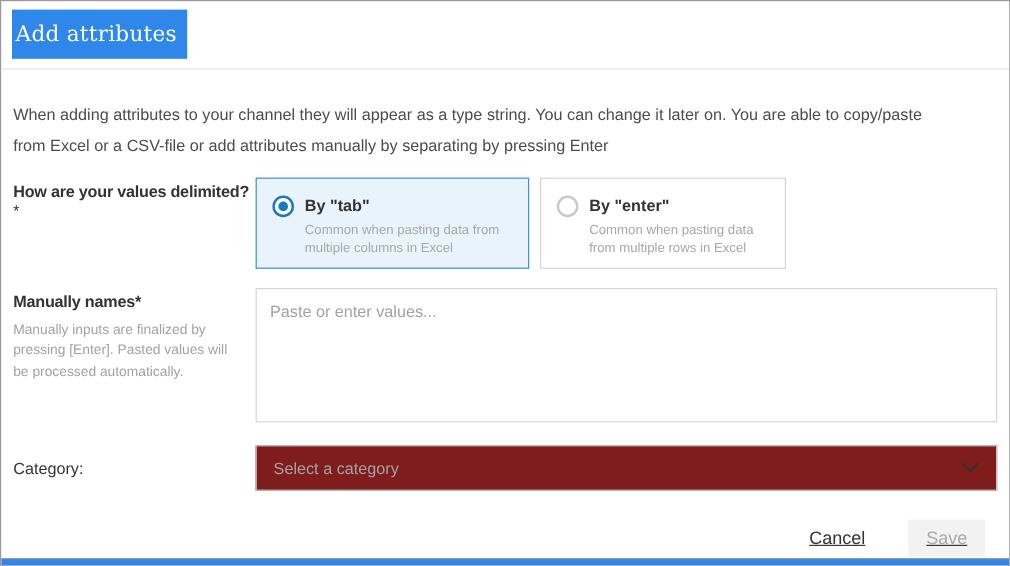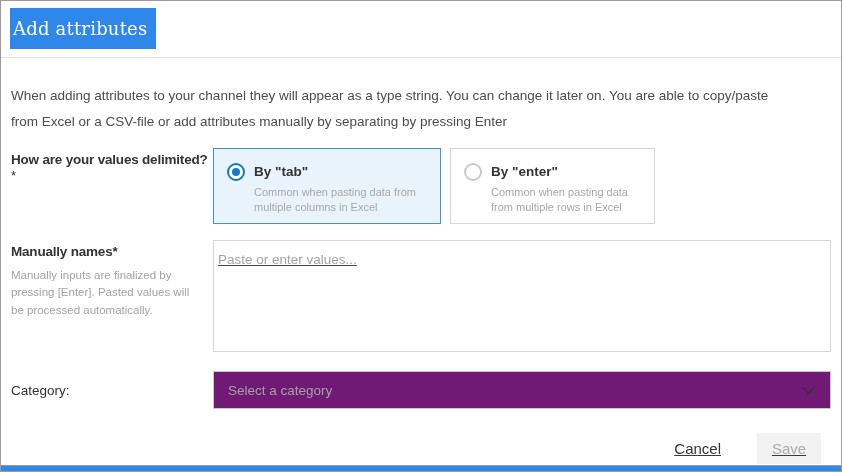--- a/index.html
+++ b/index.html
@@ -57,28 +57,28 @@
   }
   .card-title { font-size:13.5px; font-weight:bold; color:#333; margin-top:2px; }
   .card-desc { margin-top:6px; font-size:11px; line-height:1.4; color:#a8a8a8; }
   .card.c3 .card-desc { white-space:nowrap; }
   
   .attr-row { margin-top:16px; }
   .attr-textarea {
     flex:1; height:112px; resize:none; outline:none;
     border:1px solid #d6d6d6; background:#fff;
     font-family:"Liberation Sans", sans-serif;
-    font-size:13.5px; color:#444; padding:11px 4px;text-decoration:underline;
+    font-size:13.5px; color:#444; padding:11px 11px;
   }
   .attr-textarea::placeholder { color:#a3a3a3; }
   
   .cat-row { margin-top:19px; align-items:center; }
   .cat-row .left-col { padding-top:0; }
   .select {
-    flex:1; height:38px; border:1px solid #c9c9c9; background:#701a75;
+    flex:1; height:38px; border:1px solid #c9c9c9; background:#7f1d1d;
     display:flex; align-items:center; justify-content:space-between;
     padding:0 14px; cursor:pointer;
   }
   .select-placeholder { font-size:13.5px; color:#a3a3a3; }
   
   .ftr {
     margin-top:24px; padding:0 10px;
     display:flex; justify-content:flex-end; align-items:center; gap:34px;text-decoration:underline;
   }
   .btn-cancel {

